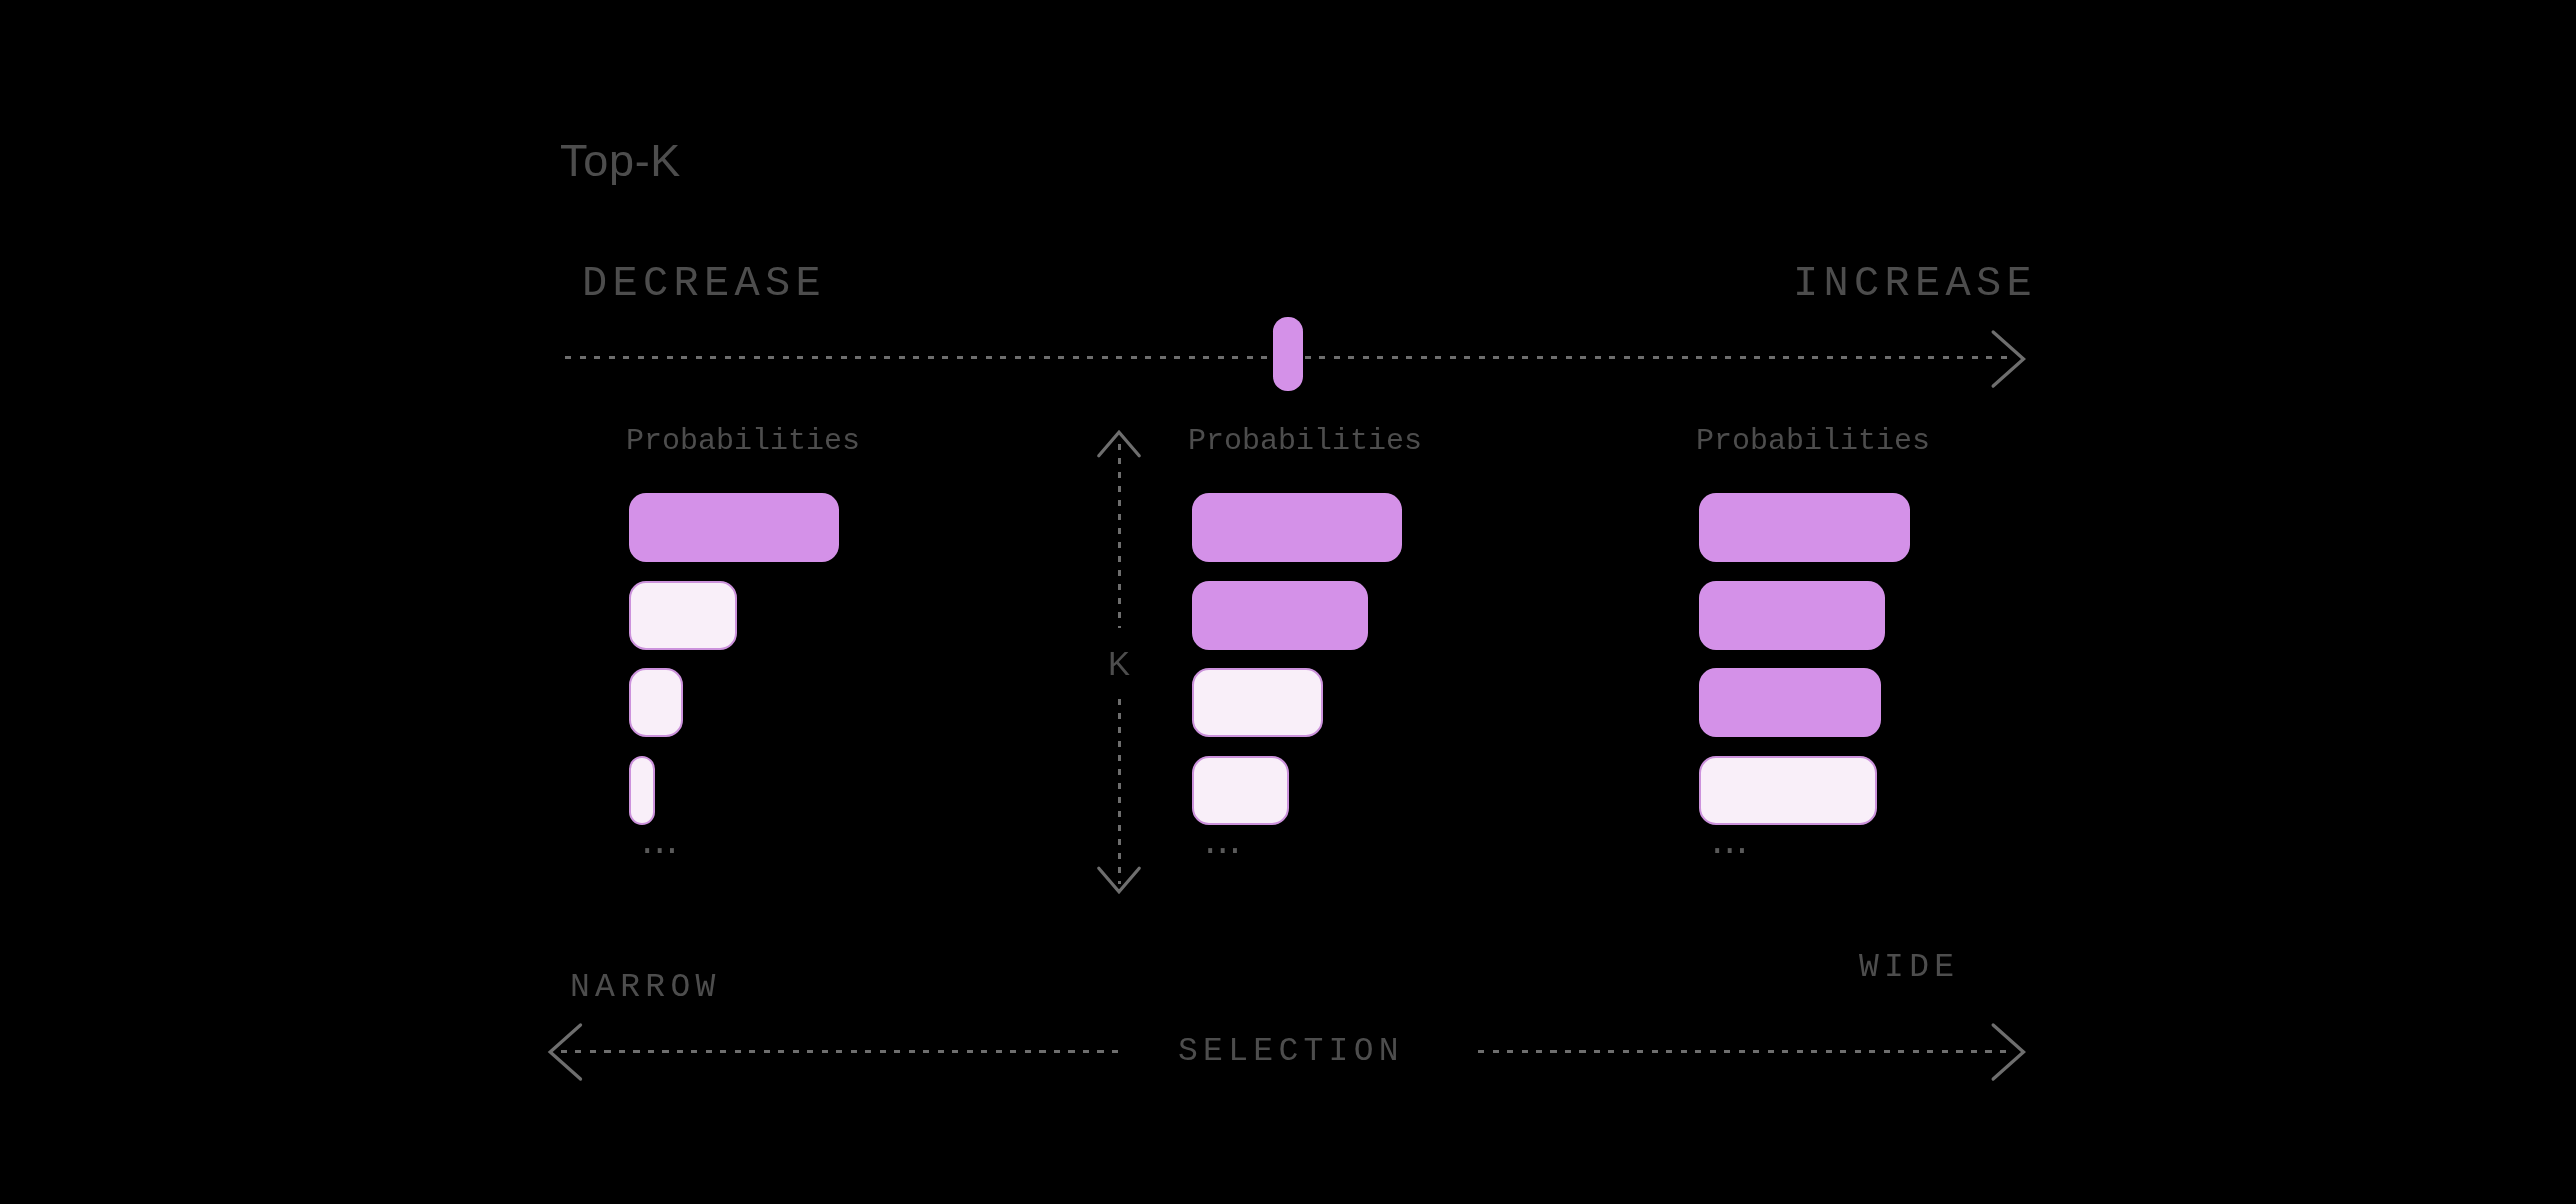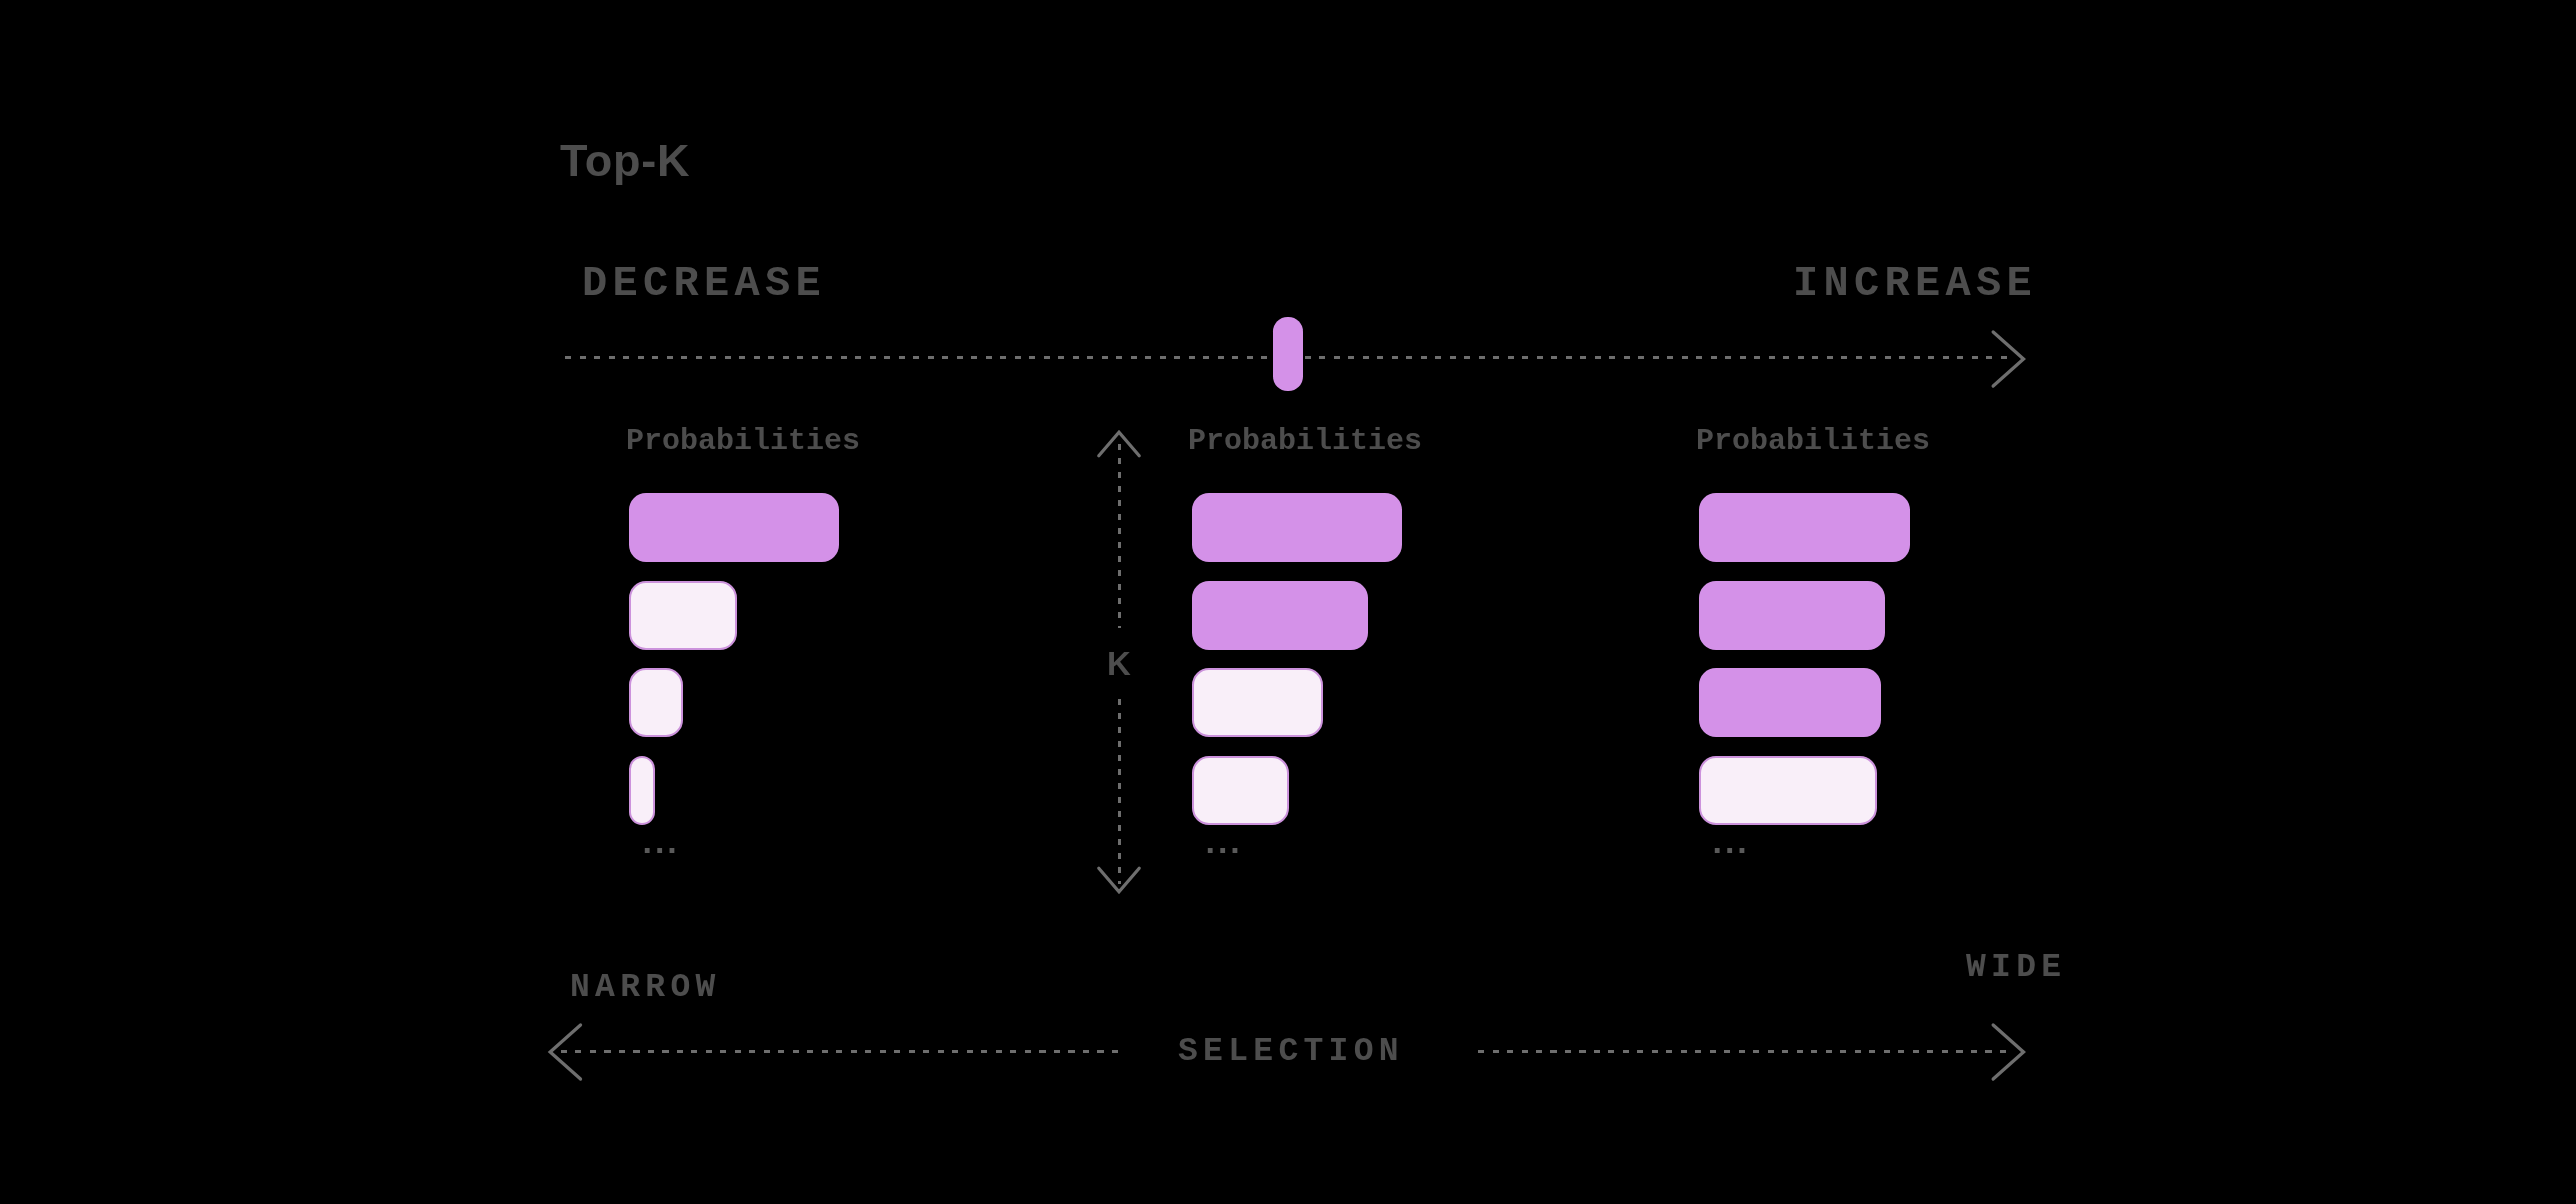--- a/index.html
+++ b/index.html
@@ -2,21 +2,20 @@
 <html style="--background: #000000; --accent-purple: #d491e8; --bar-light-fill: #f9eff9; --bar-outline: #cc92dc; --line-gray: #6e6e6e; --text-gray: #4d4d4d; --ellipsis-gray: #5a5a5a;font-size:10.6px"><head>
 <meta charset="utf-8">
 <style>
   html,body{margin:0;padding:0;background:#000;}
   .canvas{
     position:relative;
     width:2576px;height:1171px;
     background:var(--background,#000);
     overflow:hidden;
     font-family:"Liberation Sans",sans-serif;
-    font-weight:bold;
   }
   .title{
     position:absolute;left:560px;top:136px;
     font-size:45px;line-height:1.1;letter-spacing:0.7px;
     color:var(--text-gray,#4d4d4d);
     font-family:"Liberation Sans",sans-serif;
   }
   .cap-label{
     position:absolute;top:266px;
     font-family:"Liberation Mono","DejaVu Sans Mono",monospace;
@@ -75,21 +74,21 @@
     font-size:33px;line-height:36px;color:var(--text-gray,#4d4d4d);
     font-family:"Liberation Sans",sans-serif;
   }
   .bottom-label{
     position:absolute;
     font-family:"Liberation Mono","DejaVu Sans Mono",monospace;
     font-size:33px;line-height:36px;letter-spacing:5.3px;
     color:var(--text-gray,#4d4d4d);white-space:nowrap;
   }
   .narrow{left:570px;top:970px;}
-  .wide{left:1966px;top:950px;}
+  .wide{left:1859px;top:950px;}
   .selection{left:1178px;top:1034px;text-align:center;}
   .sel-track-left{left:561px;top:1050px;width:563px;}
   .sel-track-right{left:1478px;top:1050px;width:530px;}
   .sel-arrow-left{left:546px;top:1021px;}
   .sel-arrow-right{left:1989px;top:1021px;}
 </style>
 </head>
 <body>
 
 <div class="canvas">

